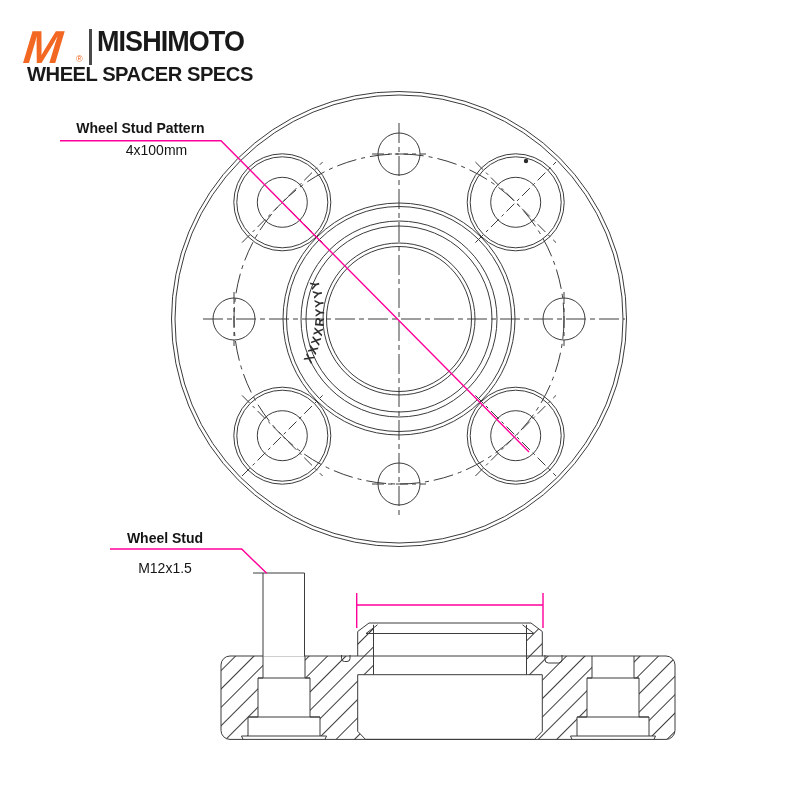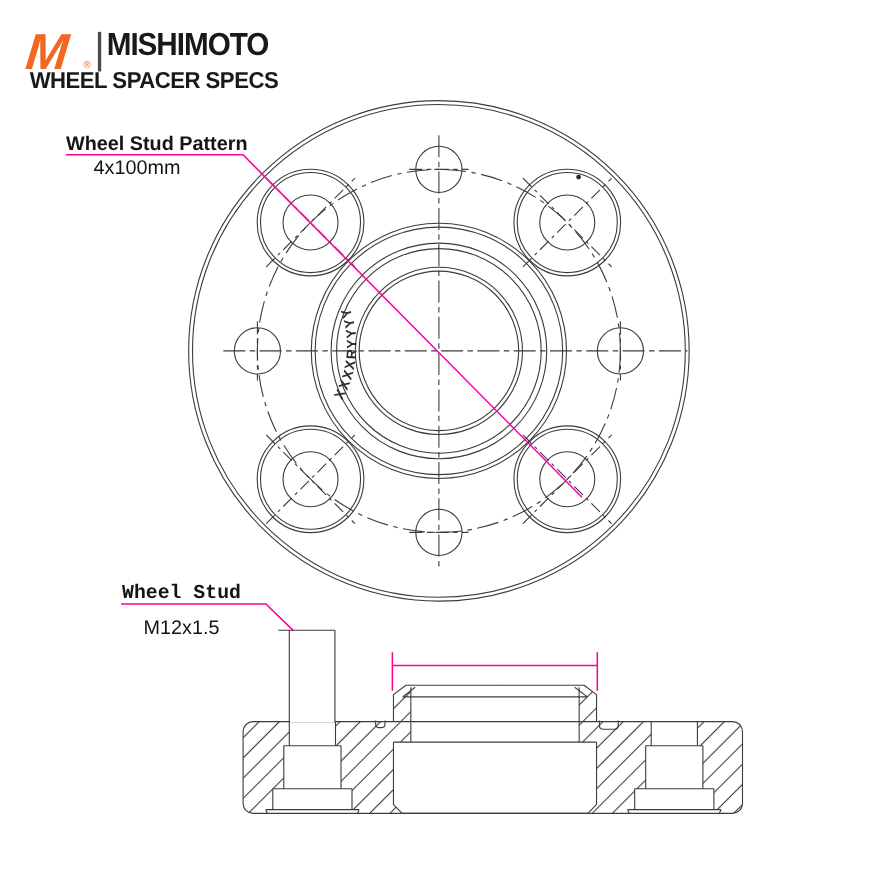--- a/index.html
+++ b/index.html
@@ -1,19 +1,19 @@
 <!DOCTYPE html>
 <html><head>
 <meta charset="utf-8">
 <style>
   * { margin:0; padding:0; box-sizing:border-box; }
   html,body { width:800px; height:800px; background:#fff; font-family:"Liberation Sans", sans-serif; }
   #canvas { position:relative; width:800px; height:800px; background:#fff; overflow:hidden; }
   #drawing { position:absolute; left:0; top:0; }
-  .lbl { position:absolute; text-align:center; color:#141414; font-size:18px; line-height:1.1; white-space:nowrap; }
+  .lbl { position:absolute; text-align:center; color:#141414; font-size:14px; line-height:1.1; white-space:nowrap; }
   .lbl.bold { font-weight:bold; }
   #logo-m { position:absolute; left:24px; top:20px; font-size:46px; font-weight:bold; font-style:italic;
             color:#F26722; transform:skewX(-6deg); letter-spacing:-2px; }
   #logo-reg { position:absolute; left:76px; top:54px; font-size:9px; color:#F26722; font-style:normal; }
   #brand-divider { position:absolute; left:89px; top:29px; width:2.5px; height:36px; background:#4a4a4a; }
   #brand-name { position:absolute; left:97px; top:25px; font-size:29px; font-weight:bold; color:#191919;
                 letter-spacing:-1px; transform:scaleX(.93); transform-origin:left center; white-space:nowrap; }
   #page-title { position:absolute; left:27px; top:62px; font-size:21px; font-weight:bold; color:#191919;
                 letter-spacing:-0.5px; transform:scaleX(.96); transform-origin:left center; white-space:nowrap; }
 </style>
@@ -136,18 +136,18 @@
     </g>
   </svg>
 
   <div id="logo-m">M</div>
   <div id="logo-reg">®</div>
   <div id="brand-divider"></div>
   <div id="brand-name">MISHIMOTO</div>
   <div id="page-title">WHEEL SPACER SPECS</div>
 
   <div class="lbl bold" style="left:60px; top:121px; width:161px;">Wheel Stud Pattern</div>
-  <div class="lbl" style="left:44px; top:143px; width:161px;">4x100mm</div>
+  <div class="lbl" style="left:76px; top:143px; width:161px;">4x100mm</div>
 
-  <div class="lbl bold" style="left:105px; top:531px; width:120px;font-family:Liberation Mono, monospace;">Wheel Stud</div>
+  <div class="lbl bold" style="left:105px; top:531px; width:120px;">Wheel Stud</div>
   <div class="lbl" style="left:105px; top:561px; width:120px;">M12x1.5</div>
 
 </div>
 
 </body></html>

